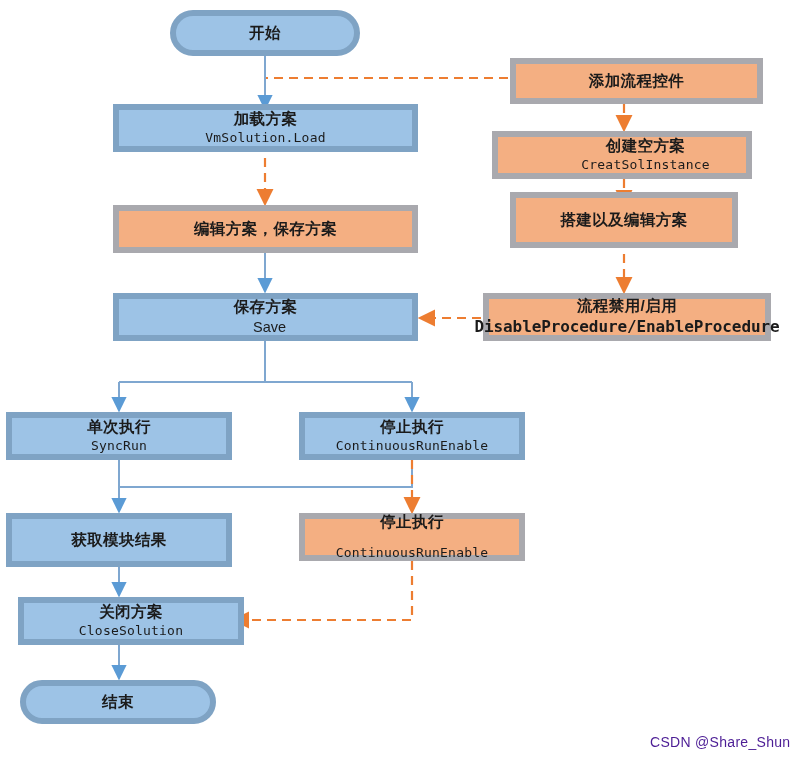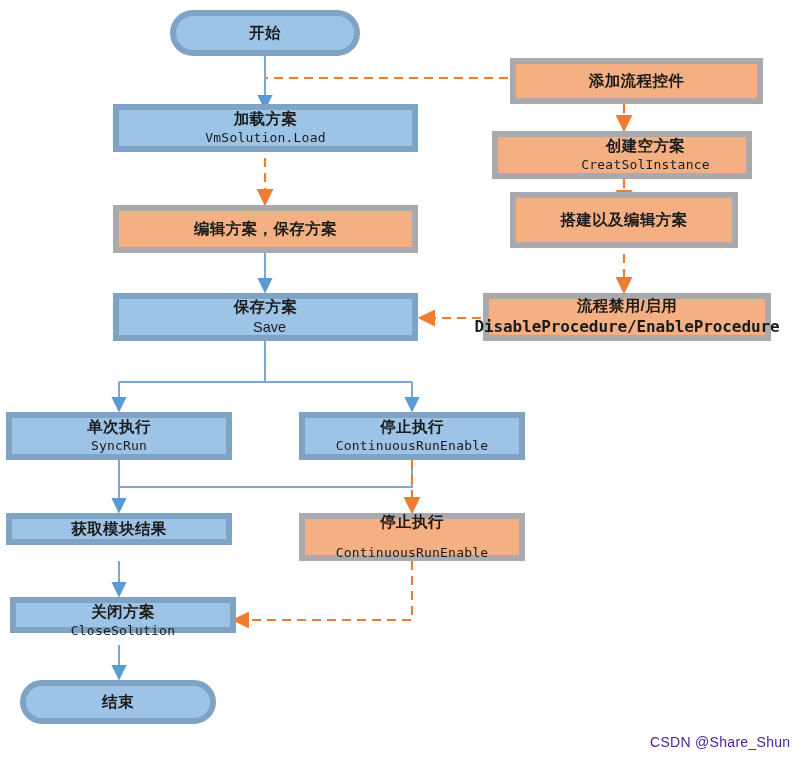--- a/index.html
+++ b/index.html
@@ -181,30 +181,30 @@
   <div class="node blue" style="left:6px; top:412px; width:226px; height:48px;">
     <div class="title-cn">单次执行</div>
     <div class="sub-code">SyncRun</div>
   </div>
 
   <div class="node blue" style="left:299px; top:412px; width:226px; height:48px;">
     <div class="title-cn">停止执行</div>
     <div class="sub-code">ContinuousRunEnable</div>
   </div>
 
-  <div class="node blue" style="left:6px; top:513px; width:226px; height:32px;">
+  <div class="node blue" style="left:6px; top:513px; width:226px; height:54px;">
     <div class="title-cn">获取模块结果</div>
   </div>
 
   <div class="node orange" style="left:299px; top:513px; width:226px; height:48px;gap:12px;">
     <div class="title-cn">停止执行</div>
     <div class="sub-code">ContinuousRunEnable</div>
   </div>
 
-  <div class="node blue" style="left:10px; top:597px; width:226px; height:36px;justify-content:space-between;">
+  <div class="node blue" style="left:18px; top:597px; width:226px; height:48px;">
     <div class="title-cn">关闭方案</div>
     <div class="sub-code">CloseSolution</div>
   </div>
 
   <div class="node terminator" style="left:20px; top:680px; width:196px; height:44px;">
     <div class="title-cn single">结束</div>
   </div>
 
   <div class="watermark" style="left:650px; top:734px;">CSDN @Share_Shun</div>
 

